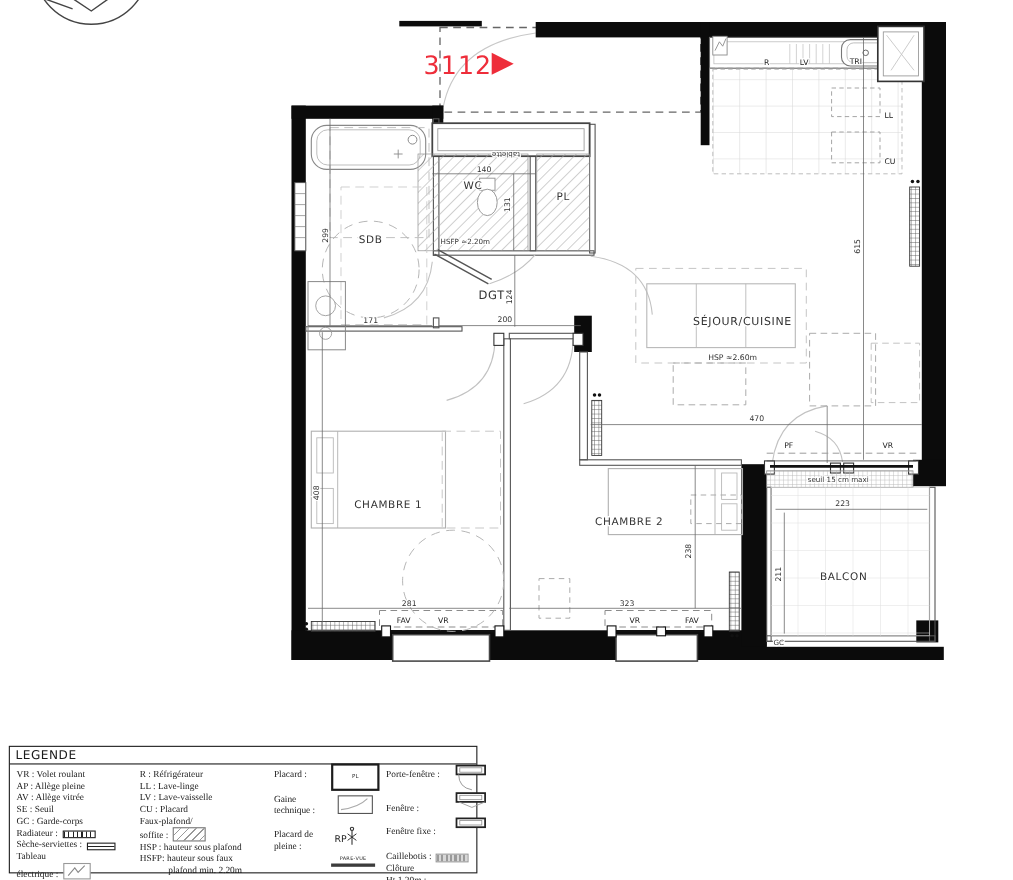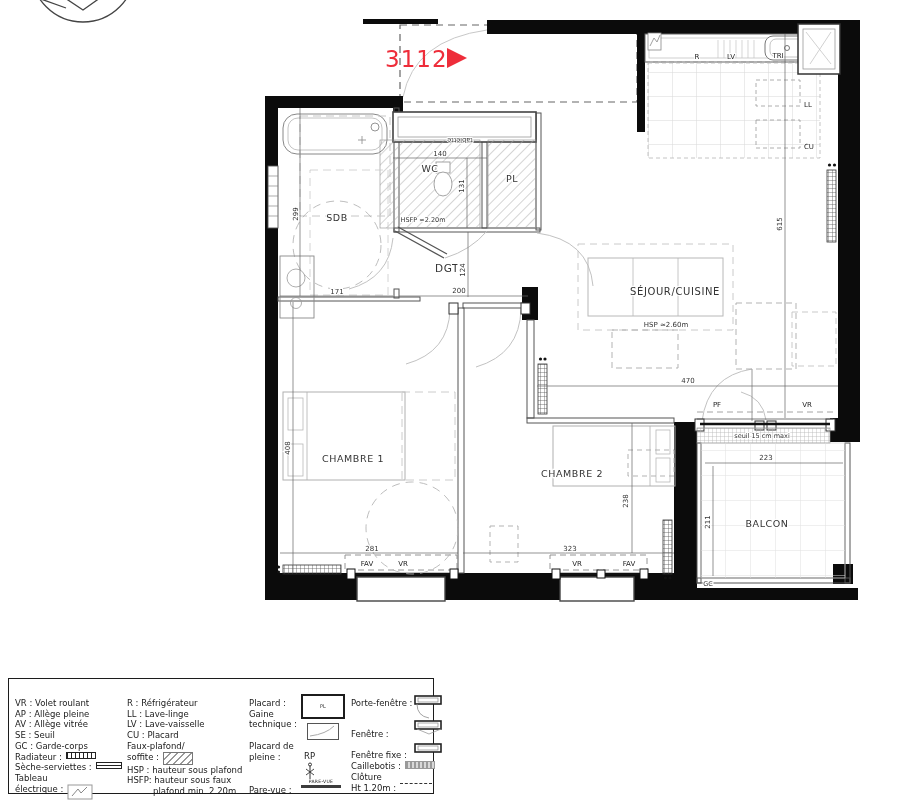--- a/index.html
+++ b/index.html
@@ -13,37 +13,37 @@
   .unit{font-size:23px;fill:#ee2d3a;letter-spacing:1px;}
   
   #legend{position:absolute;left:8px;top:678px;width:426px;height:116px;border:1.6px solid #1c1c1c;
           background:#fff;font-size:8.5px;color:#1a1a1a;box-sizing:border-box;}
   #legend .lg-title{font-size:11px;letter-spacing:.5px;padding:1px 5px 1px 5px;border-bottom:1.2px solid #1c1c1c;}
   .lg-col{position:absolute;top:19px;line-height:10.7px;}
   #lg-c1{left:6px;width:112px;}
   #lg-c2{left:118px;width:120px;}
   #lg-c3{left:240px;width:100px;}
   #lg-c4{left:342px;width:95px;}
-  .lrow{display:flex;align-items:flex-start;white-space:nowrap;}
-  .mt12{} .mt11{margin-top:11px;} .mt10{margin-top:22px;}
+  .lrow{display:flex;align-items:flex-end;white-space:nowrap;font-family:Liberation Serif, serif;}
+  .mt12{margin-top:12px;} .mt11{margin-top:11px;} .mt10{margin-top:22px;}
   .mt13{margin-top:20px;}
   .ic{display:inline-block;margin-left:4px;box-sizing:border-box;}
   .ic-rad{width:30px;height:7px;border:1px solid #222;
           background:repeating-linear-gradient(90deg,#222 0 1px,#fff 1px 4px);}
   .ic-ss{width:26px;height:7px;border:1px solid #222;
          background:linear-gradient(to bottom,#fff 42%,#222 42% 58%,#fff 58%);}
   .ic-soffite{width:30px;height:13px;border:1px solid #777;
           background:repeating-linear-gradient(135deg,#fff 0 4px,#999 4px 5px);}
   .ic-cb{width:30px;height:8px;border:1px solid #999;
          background:repeating-linear-gradient(90deg,#9a9a9a 0 2px,#d8d8d8 2px 4px);}
   .abs{position:absolute;}
   .ic-placard{left:52px;top:-4px;width:40px;height:21px;border:2.5px solid #1c1c1c;
               display:flex;align-items:center;justify-content:center;font-size:5px;color:#333;}
   .ic-gaine{left:58px;top:25px;width:30px;height:15px;border:1px solid #555;}
-  .ic-rp{left:55px;top:53px;display:flex;align-items:flex-end;font-size:8.5px;color:#1a1a1a;flex-direction:column;}
+  .ic-rp{left:55px;top:53px;display:flex;align-items:flex-end;font-size:8.5px;color:#1a1a1a;}
   .ic-pv{left:52px;top:81px;width:40px;text-align:center;}
   .ic-pv .pv-t{font-size:4.5px;letter-spacing:.3px;display:block;line-height:5px;}
   .ic-pv .pv-l{display:block;height:3px;background:#3c3c3c;margin-top:1px;}
   .ic-cl{width:32px;border-top:1.4px dashed #333;height:0;}
   .lg-icon-col4{left:62px;}
 </style>
 </head>
 <body>
 
 <div id="canvas">
@@ -307,20 +307,21 @@
   <text class="dim" x="570" y="551">323</text>
   <text class="dim" transform="rotate(-90 628 501)" x="628" y="501">238</text>
   <text class="dim" x="766" y="460">223</text>
   <text class="dim" transform="rotate(-90 710 522)" x="710" y="522">211</text>
 
   <text class="unit" x="385" y="67">3112</text>
   <polygon points="447,48 447,68 467,58" fill="#ee2d3a"></polygon>
 </svg>
 
 <div id="legend">
+  <div class="lg-title">LEGENDE</div>
 
   <div class="lg-col" id="lg-c1">
     <div class="lrow">
           <span>VR : Volet roulant</span>
         </div>
     <div class="lrow">
           <span>AP : Allège pleine</span>
         </div>
     <div class="lrow">
           <span>AV : Allège vitrée</span>

